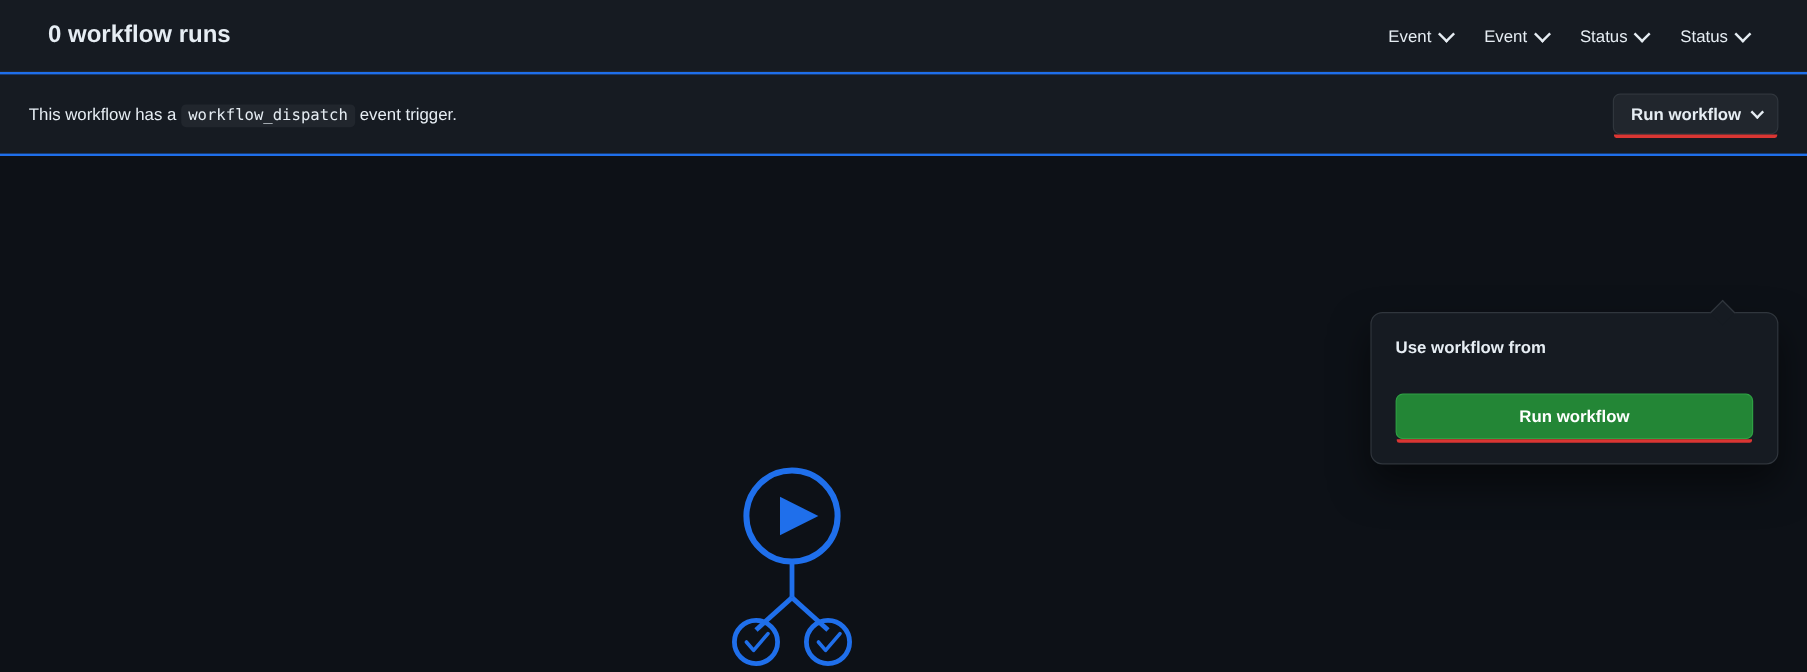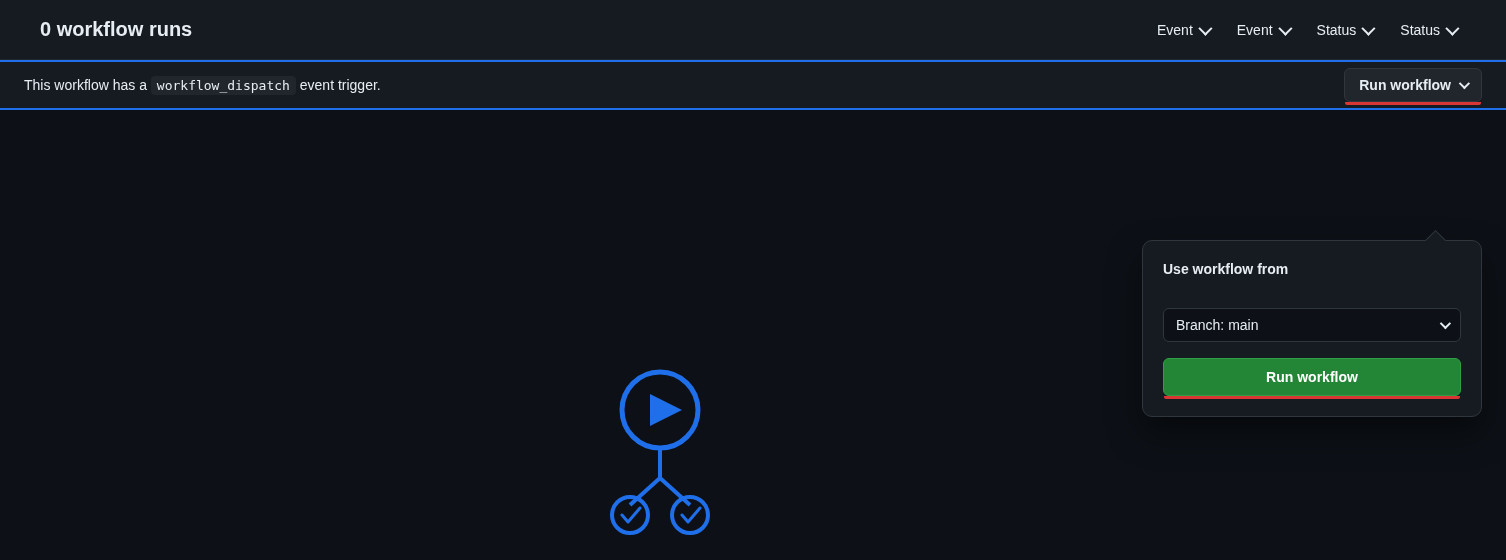--- a/index.html
+++ b/index.html
@@ -66,21 +66,21 @@
 
     
     .dispatch-banner {
       background: #161b22;
       border-top: 2px solid #1f6feb;
       border-bottom: 2px solid #1f6feb;
       padding: 16px 24px;
       display: flex;
       align-items: center;
       justify-content: space-between;
-      height: 50px;
+      height: 70px;
       position: relative;
     }
 
     .dispatch-text {
       font-size: 14px;
       color: #e6edf3;
     }
 
     .dispatch-text code {
       font-family: 'SFMono-Regular', Consolas, monospace;
@@ -278,24 +278,20 @@
       <circle cx="70" cy="185" r="18" fill="none" stroke="#1f6feb" stroke-width="4"></circle>
       <polyline points="62,185 68,192 80,178" fill="none" stroke="#1f6feb" stroke-width="3" stroke-linecap="round" stroke-linejoin="round"></polyline>
 
       <circle cx="130" cy="185" r="18" fill="none" stroke="#1f6feb" stroke-width="4"></circle>
       <polyline points="122,185 128,192 140,178" fill="none" stroke="#1f6feb" stroke-width="3" stroke-linecap="round" stroke-linejoin="round"></polyline>
     </svg>
 
     <div class="dropdown-panel">
       <div class="dropdown-title">Use workflow from</div>
 
-      <button class="branch-selector">
-        <span>Branch: main</span>
-        <span class="branch-selector-chevron"></span>
-      </button>
 
       <button class="run-workflow-green-btn">
         <span>Run workflow</span>
       </button>
     </div>
 
   </div>
 </div>
 
 </body></html>

